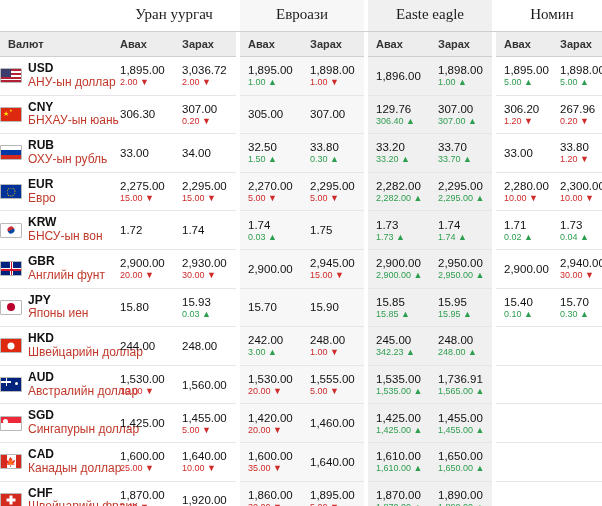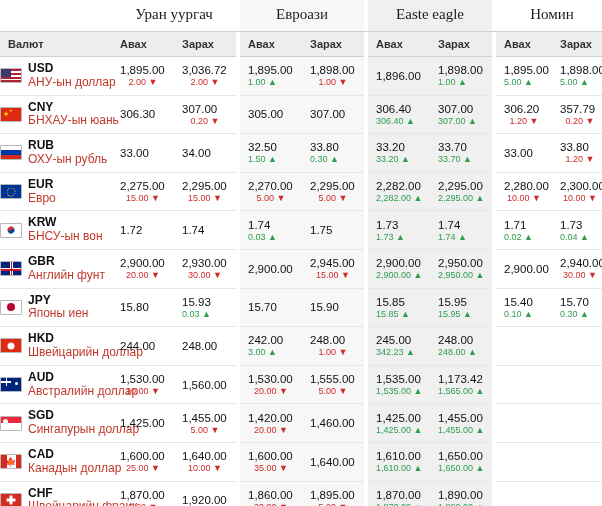--- a/index.html
+++ b/index.html
@@ -72,21 +72,21 @@
     padding: 5px 8px 5px 8px;
     vertical-align: middle;
     border-bottom: 1px solid #e6e6e6;
     font-size: 11.5px;
     color: #111;
     white-space: nowrap;
   }
   td.val .main { display: block; font-size: 11.5px; color: #111; }
   td.val .delta { display: block; font-size: 9px; margin-top: 1px; }
   .up { color: #2e9e4f; }
-  .down { color: #cf2b2b; text-align: center; }
+  .down { color: #cf2b2b; }
   .grp-a { background: #ffffff; }
   .grp-b { background: #f7f7f7; }
   .grp-c { background: #f0f0f0; margin-left: 47px; }
   .grp-d { background: #ffffff; }
   td.gapcol { background: #ffffff; border-bottom: none; padding: 0; }
   .bottomrule td { border-bottom: 1px solid #cfcfcf; }
 
   
   .f-us { background: #fff; }
   .f-us .stripes { position:absolute; inset:0;
@@ -246,34 +246,34 @@
           </td>
           <td class="gapcol"></td>
           <td class="val grp-b">
             <span class="main">305.00</span>
           </td>
           <td class="val grp-b">
             <span class="main">307.00</span>
           </td>
           <td class="gapcol"></td>
           <td class="val grp-c">
-            <span class="main">306.40</span>
+            <span class="main">129.76</span>
             <span class="delta up">306.40 ▲</span>
           </td>
           <td class="val grp-c">
             <span class="main">307.00</span>
             <span class="delta up">307.00 ▲</span>
           </td>
           <td class="gapcol"></td>
           <td class="val grp-d">
             <span class="main">306.20</span>
             <span class="delta down">1.20 ▼</span>
           </td>
           <td class="val grp-d">
-            <span class="main">357.79</span>
+            <span class="main">267.96</span>
             <span class="delta down">0.20 ▼</span>
           </td>
         </tr>
         <tr class="datarow">
           <td class="curr">
             <span class="curr-wrap">
               <span class="flag f-ru"></span>
               <span class="curr-text">
                 <span class="curr-code">RUB</span>
                 <span class="curr-name">ОХУ-ын рубль</span>
@@ -572,21 +572,21 @@
           <td class="val grp-b">
             <span class="main">1,555.00</span>
             <span class="delta down">5.00 ▼</span>
           </td>
           <td class="gapcol"></td>
           <td class="val grp-c">
             <span class="main">1,535.00</span>
             <span class="delta up">1,535.00 ▲</span>
           </td>
           <td class="val grp-c">
-            <span class="main">1,173.42</span>
+            <span class="main">1,736.91</span>
             <span class="delta up">1,565.00 ▲</span>
           </td>
           <td class="gapcol"></td>
           <td class="val grp-d">
             <span class="main"></span>
           </td>
           <td class="val grp-d">
             <span class="main"></span>
           </td>
         </tr>

